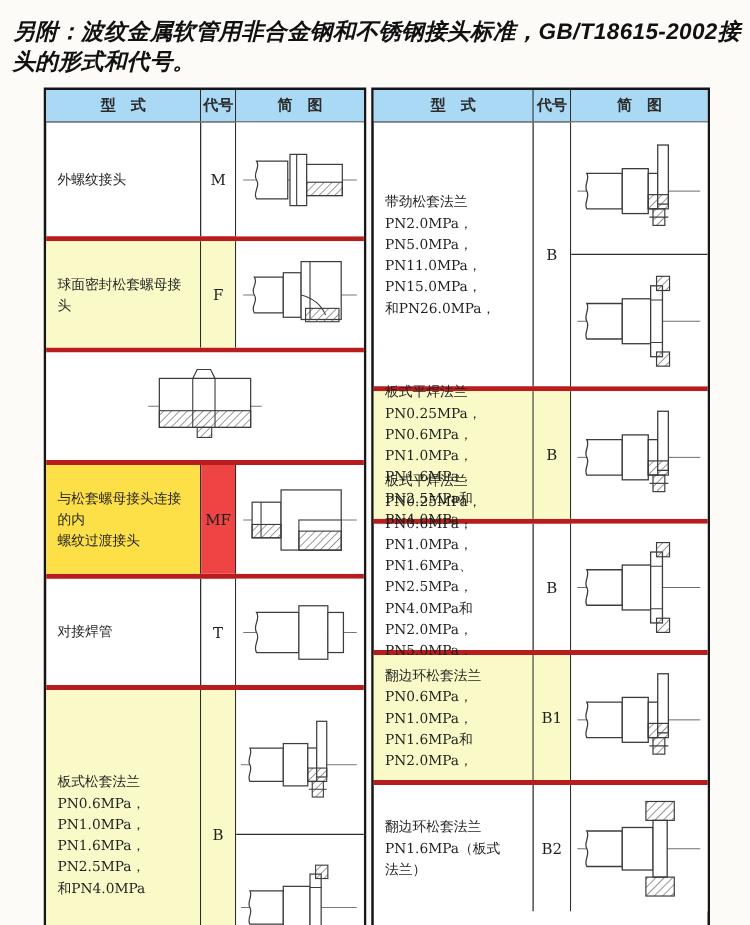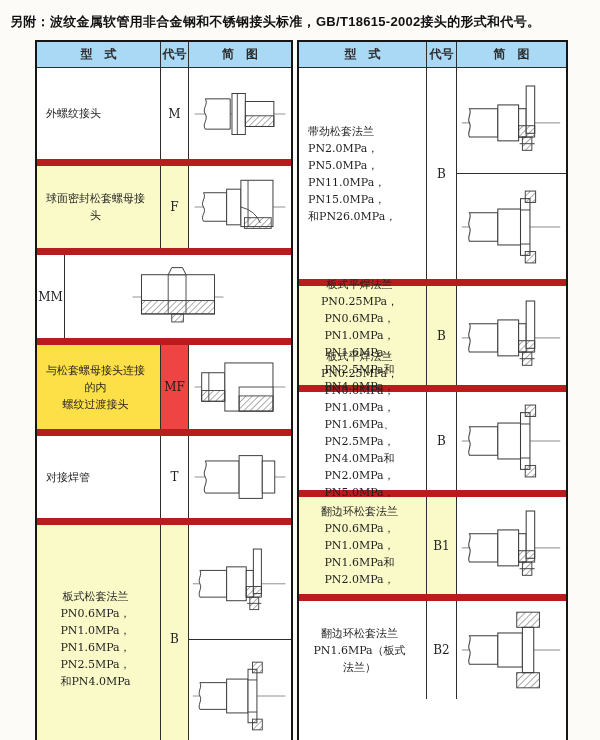--- a/index.html
+++ b/index.html
@@ -7,38 +7,39 @@
   body {
     background:#fcfbf8;
     font-family:"DejaVu Serif","Liberation Serif",serif;
     color:#1f1f1f;
     overflow:hidden;
   }
   .page-title {
     margin:13px 0 0 10px;
     font-family:"Liberation Sans","DejaVu Sans",sans-serif;
     font-weight:bold;
-    font-size:13px;
+    font-size:18px;
     color:#111;
     letter-spacing:0.3px;
+    font-style:italic;
   }
   .tables-wrap {
     display:flex;
     gap:4px;
     margin:9px 0 0 35px;
   }
   .tbl {
     border:2px solid #161616;
     background:#ffffff;
   }
   .tbl-left { width:258px; }
   .tbl-right { width:271px; }
   .hrow { display:flex; height:26px; border-bottom:1px solid #2e2e2e; }
   .row  { display:flex; }
-  .row + .row { border-top:7px solid #b91c1c;text-align:center; }
+  .row + .row { border-top:4px solid #b91c1c; }
   .hcell {
     background:#a9d9f5;
     display:flex; align-items:center; justify-content:center;
     font-family:"Liberation Sans","DejaVu Sans",sans-serif;
     font-weight:bold; font-size:12px; color:#2b2b2b;
   }
   .c-type  { width:124px; border-right:1px solid #2e2e2e; }
   .c-code  { width:28px;  border-right:1px solid #2e2e2e; }
   .c-diag  { flex:1; }
   .tbl-right .c-type { width:128px; }
@@ -181,21 +182,20 @@
       <div class="diagcell c-diag">
         <div class="sub">
             <svg class="diag">
               <use href="#d-f"></use>
             </svg>
           </div>
       </div>
     </div>
 
     <div class="row lh2">
-      <div class="codecell c-code">MM</div>
       <div class="diagcell c-diag">
         <div class="sub">
             <svg class="diag">
               <use href="#d-mm"></use>
             </svg>
           </div>
       </div>
     </div>
 
     <div class="row lh3">

